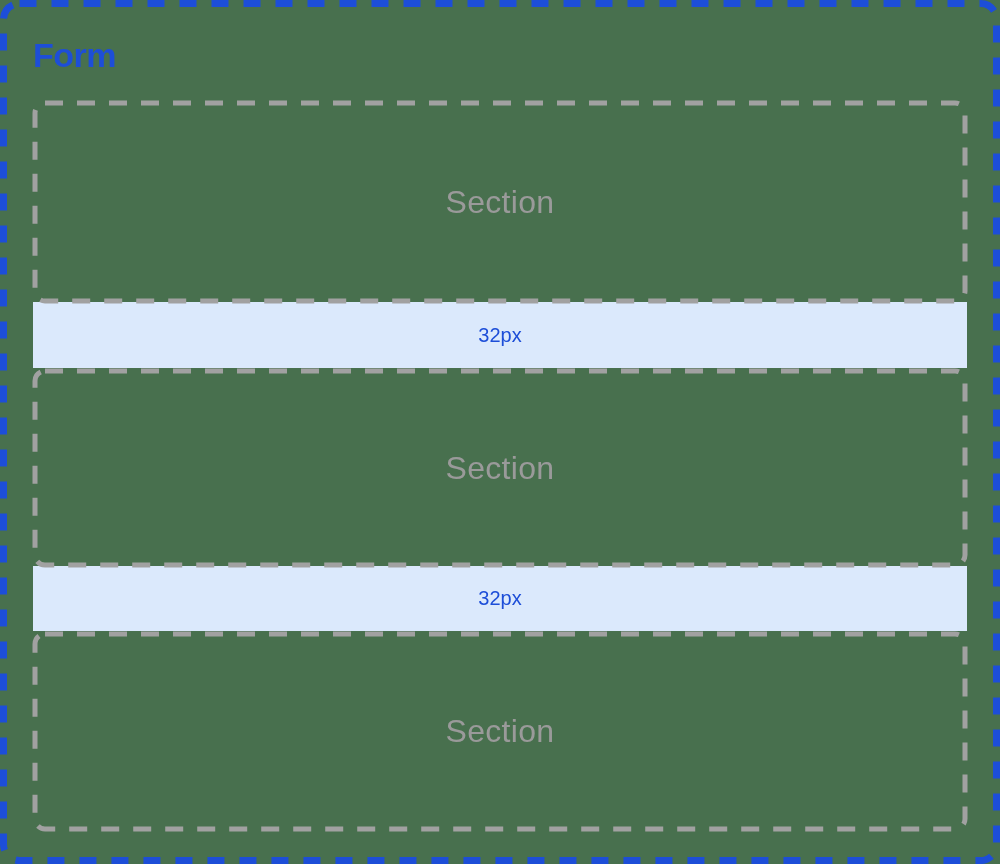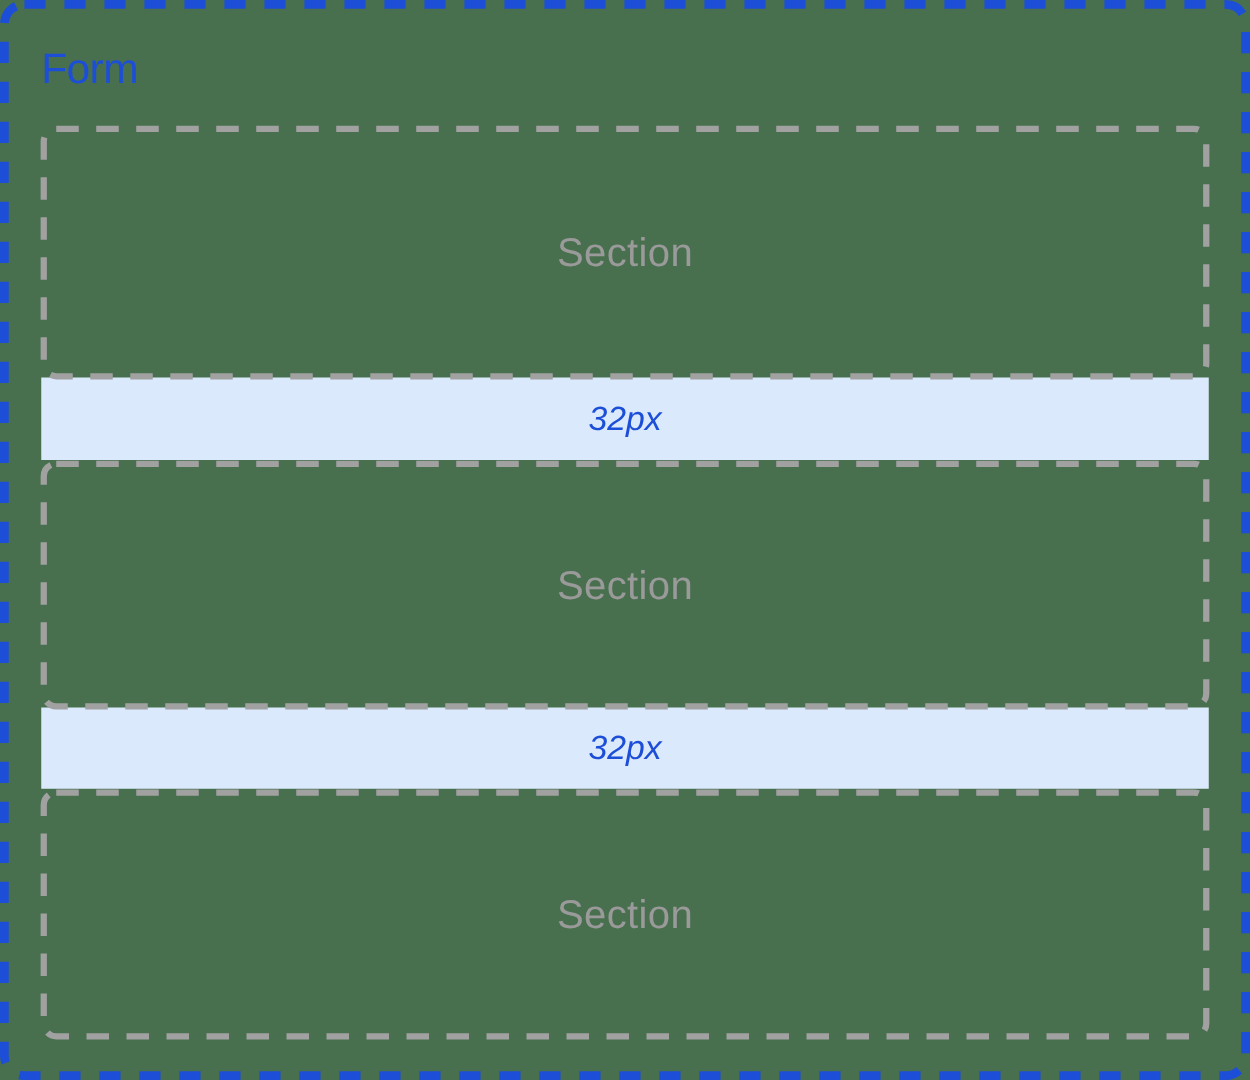--- a/index.html
+++ b/index.html
@@ -46,23 +46,22 @@
     width: 934px;
     background: var(--spacer-fill);
     display: flex;
     align-items: center;
     justify-content: center;
   }
   .spacer-band.b1 { top: 302px; height: 66px; }
   .spacer-band.b2 { top: 566px; height: 65px; }
   .spacer-label {
     color: var(--accent-blue);
-    font-size: 27px;
+    font-size: 20px;
     font-weight: 400;
-    font-style: italic;
   }
   
   .borders-layer {
     position: absolute;
     top: 0;
     left: 0;
     width: 1000px;
     height: 864px;
     pointer-events: none;
   }
@@ -78,21 +77,21 @@
     stroke-width: 5;
     stroke-dasharray: 18 14;
   }
   
   .form-title {
     position: absolute;
     left: 33px;
     top: 38px;
     color: var(--accent-blue);
     font-size: 34px;
-    font-weight: 400;
+    font-weight: 700;
     letter-spacing: -0.5px;
     line-height: 1;
   }
 </style>
 </head>
 <body>
 
 <div class="canvas">
 
   <div class="section-box s1">

